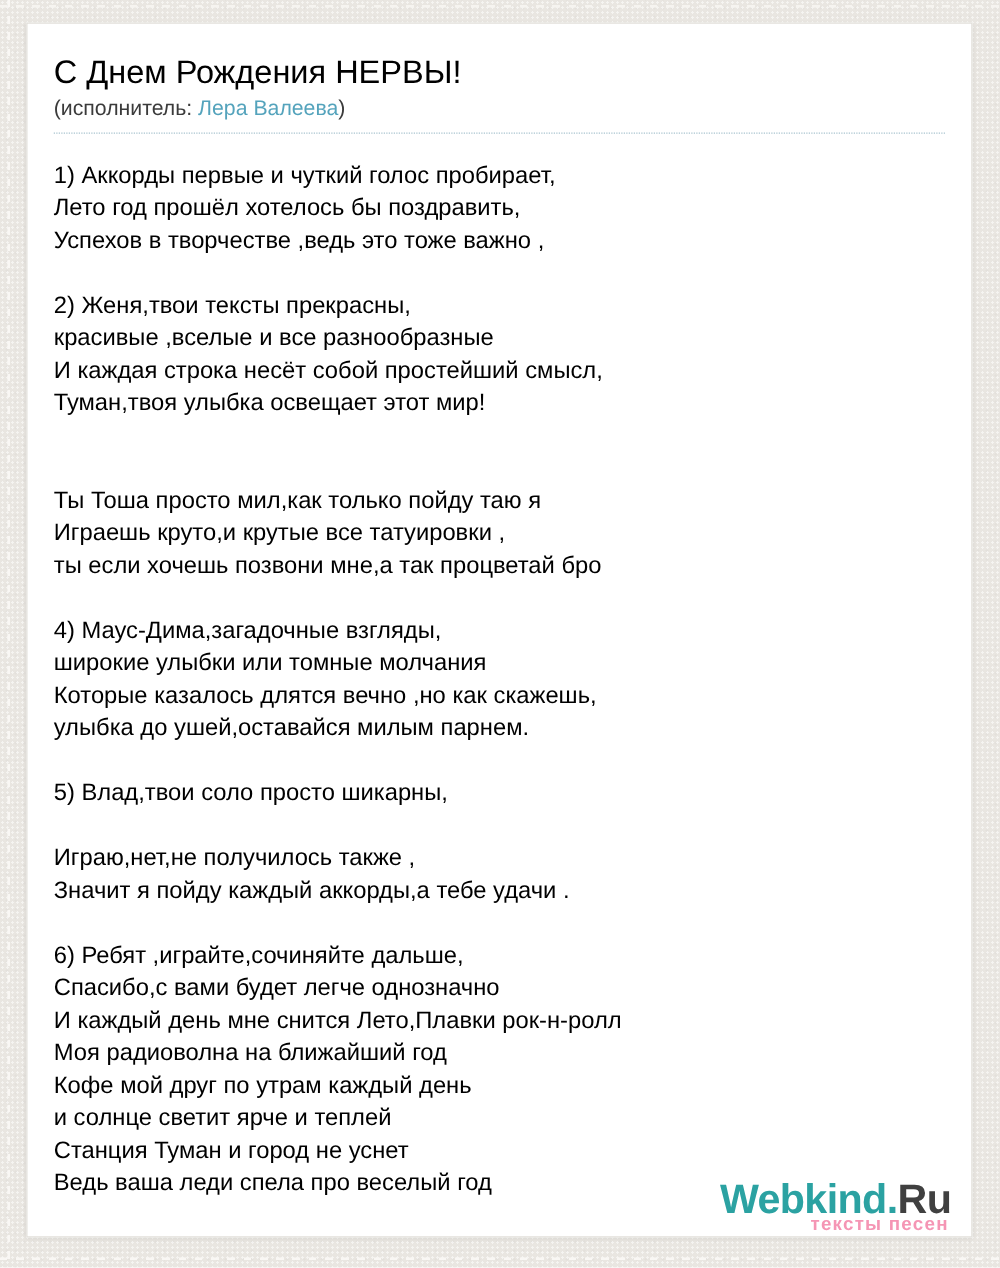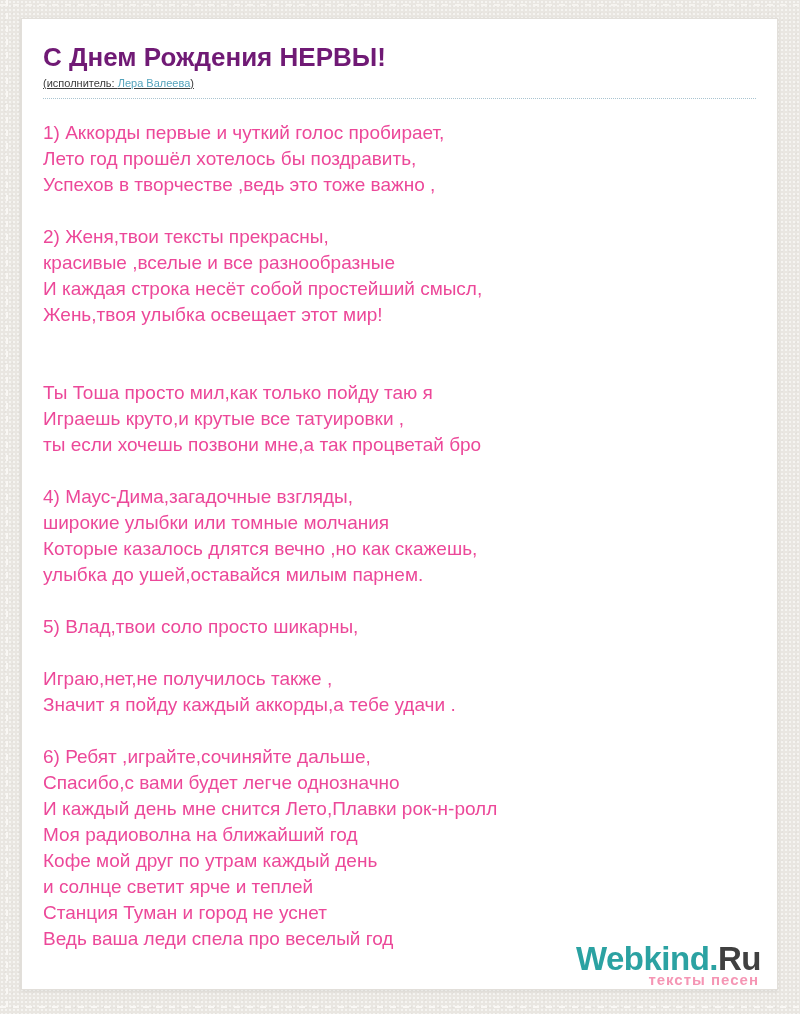--- a/index.html
+++ b/index.html
@@ -37,45 +37,44 @@
     width: 757px; height: 972px;
     background: #ffffff;
     border: 1px solid #e2dfda;
     box-shadow: 0 1px 4px rgba(0,0,0,0.08);
     padding: 24px 21px 0 21px;
     z-index: 1;
   }
 
   h1.title {
     font-size: 26px;
-    font-weight: bold;
-    color: #701a75;
+    font-weight: normal;
+    color: #000000;
     letter-spacing: 0px;
     line-height: 1.1;
   }
 
   .artist-line {
     margin-top: 5px;
     padding-bottom: 9px;
-    font-size: 11px;
+    font-size: 17px;
     color: #3b3b3b;
     border-bottom: 1px dotted #a9c4d0;
-    text-decoration: underline;
   }
   .artist-link {
     color: #54a3bc;
     text-decoration: none;
     cursor: pointer;
   }
 
   .lyrics {
     margin-top: 21px;
     font-size: 19px;
     line-height: 26px;
-    color: #ec4899;
+    color: #000000;
   }
   .stanza { margin: 0 0 26px 0; }
 
   .logo {
     position: absolute;
     right: 16px; bottom: 2px;
     text-align: right;
     text-decoration: none;
     line-height: 1;
   }
@@ -104,21 +103,21 @@
 <div class="stitch stitch-bottom"></div>
 
 <div class="card">
 
   <h1 class="title">С Днем Рождения НЕРВЫ!</h1>
 
   <div class="artist-line"><span>(исполнитель: </span><a href="#" class="artist-link">Лера Валеева</a><span>)</span></div>
 
   <div class="lyrics" id="lyrics">
       <p class="stanza"><span>1) Аккорды первые и чуткий голос пробирает,</span><br><span>Лето год прошёл хотелось бы поздравить,</span><br><span>Успехов в творчестве ,ведь это тоже важно ,</span><br></p>
-      <p class="stanza"><span>2) Женя,твои тексты прекрасны,</span><br><span>красивые ,вселые и все разнообразные</span><br><span>И каждая строка несёт собой простейший смысл,</span><br><span>Жень,твоя улыбка освещает этот мир!</span></p>
+      <p class="stanza"><span>2) Женя,твои тексты прекрасны,</span><br><span>красивые ,вселые и все разнообразные</span><br><span>И каждая строка несёт собой простейший смысл,</span><br><span>Туман,твоя улыбка освещает этот мир!</span></p>
       <p class="stanza"><br><span>Ты Тоша просто мил,как только пойду таю я</span><br><span>Играешь круто,и крутые все татуировки ,</span><br><span>ты если хочешь позвони мне,а так процветай бро</span></p>
       <p class="stanza"><span>4) Маус-Дима,загадочные взгляды,</span><br><span>широкие улыбки или томные молчания</span><br><span>Которые казалось длятся вечно ,но как скажешь,</span><br><span>улыбка до ушей,оставайся милым парнем.</span></p>
       <p class="stanza"><span>5) Влад,твои соло просто шикарны,</span><br><br><span>Играю,нет,не получилось также ,</span><br><span>Значит я пойду каждый аккорды,а тебе удачи .</span></p>
       <p class="stanza"><span>6) Ребят ,играйте,сочиняйте дальше,</span><br><span>Спасибо,с вами будет легче однозначно</span><br><span>И каждый день мне снится Лето,Плавки рок-н-ролл</span><br><span>Моя радиоволна на ближайший год</span><br><span>Кофе мой друг по утрам каждый день</span><br><span>и солнце светит ярче и теплей</span><br><span>Станция Туман и город не уснет</span><br><span>Ведь ваша леди спела про веселый год</span></p>
     </div>
 
   <a href="#" class="logo">
     <div class="logo-main"><span class="logo-teal">Webkind</span><span class="logo-dot">.</span><span class="logo-pink">Ru</span></div>
     <div class="logo-tagline">тексты песен</div>
   </a>

